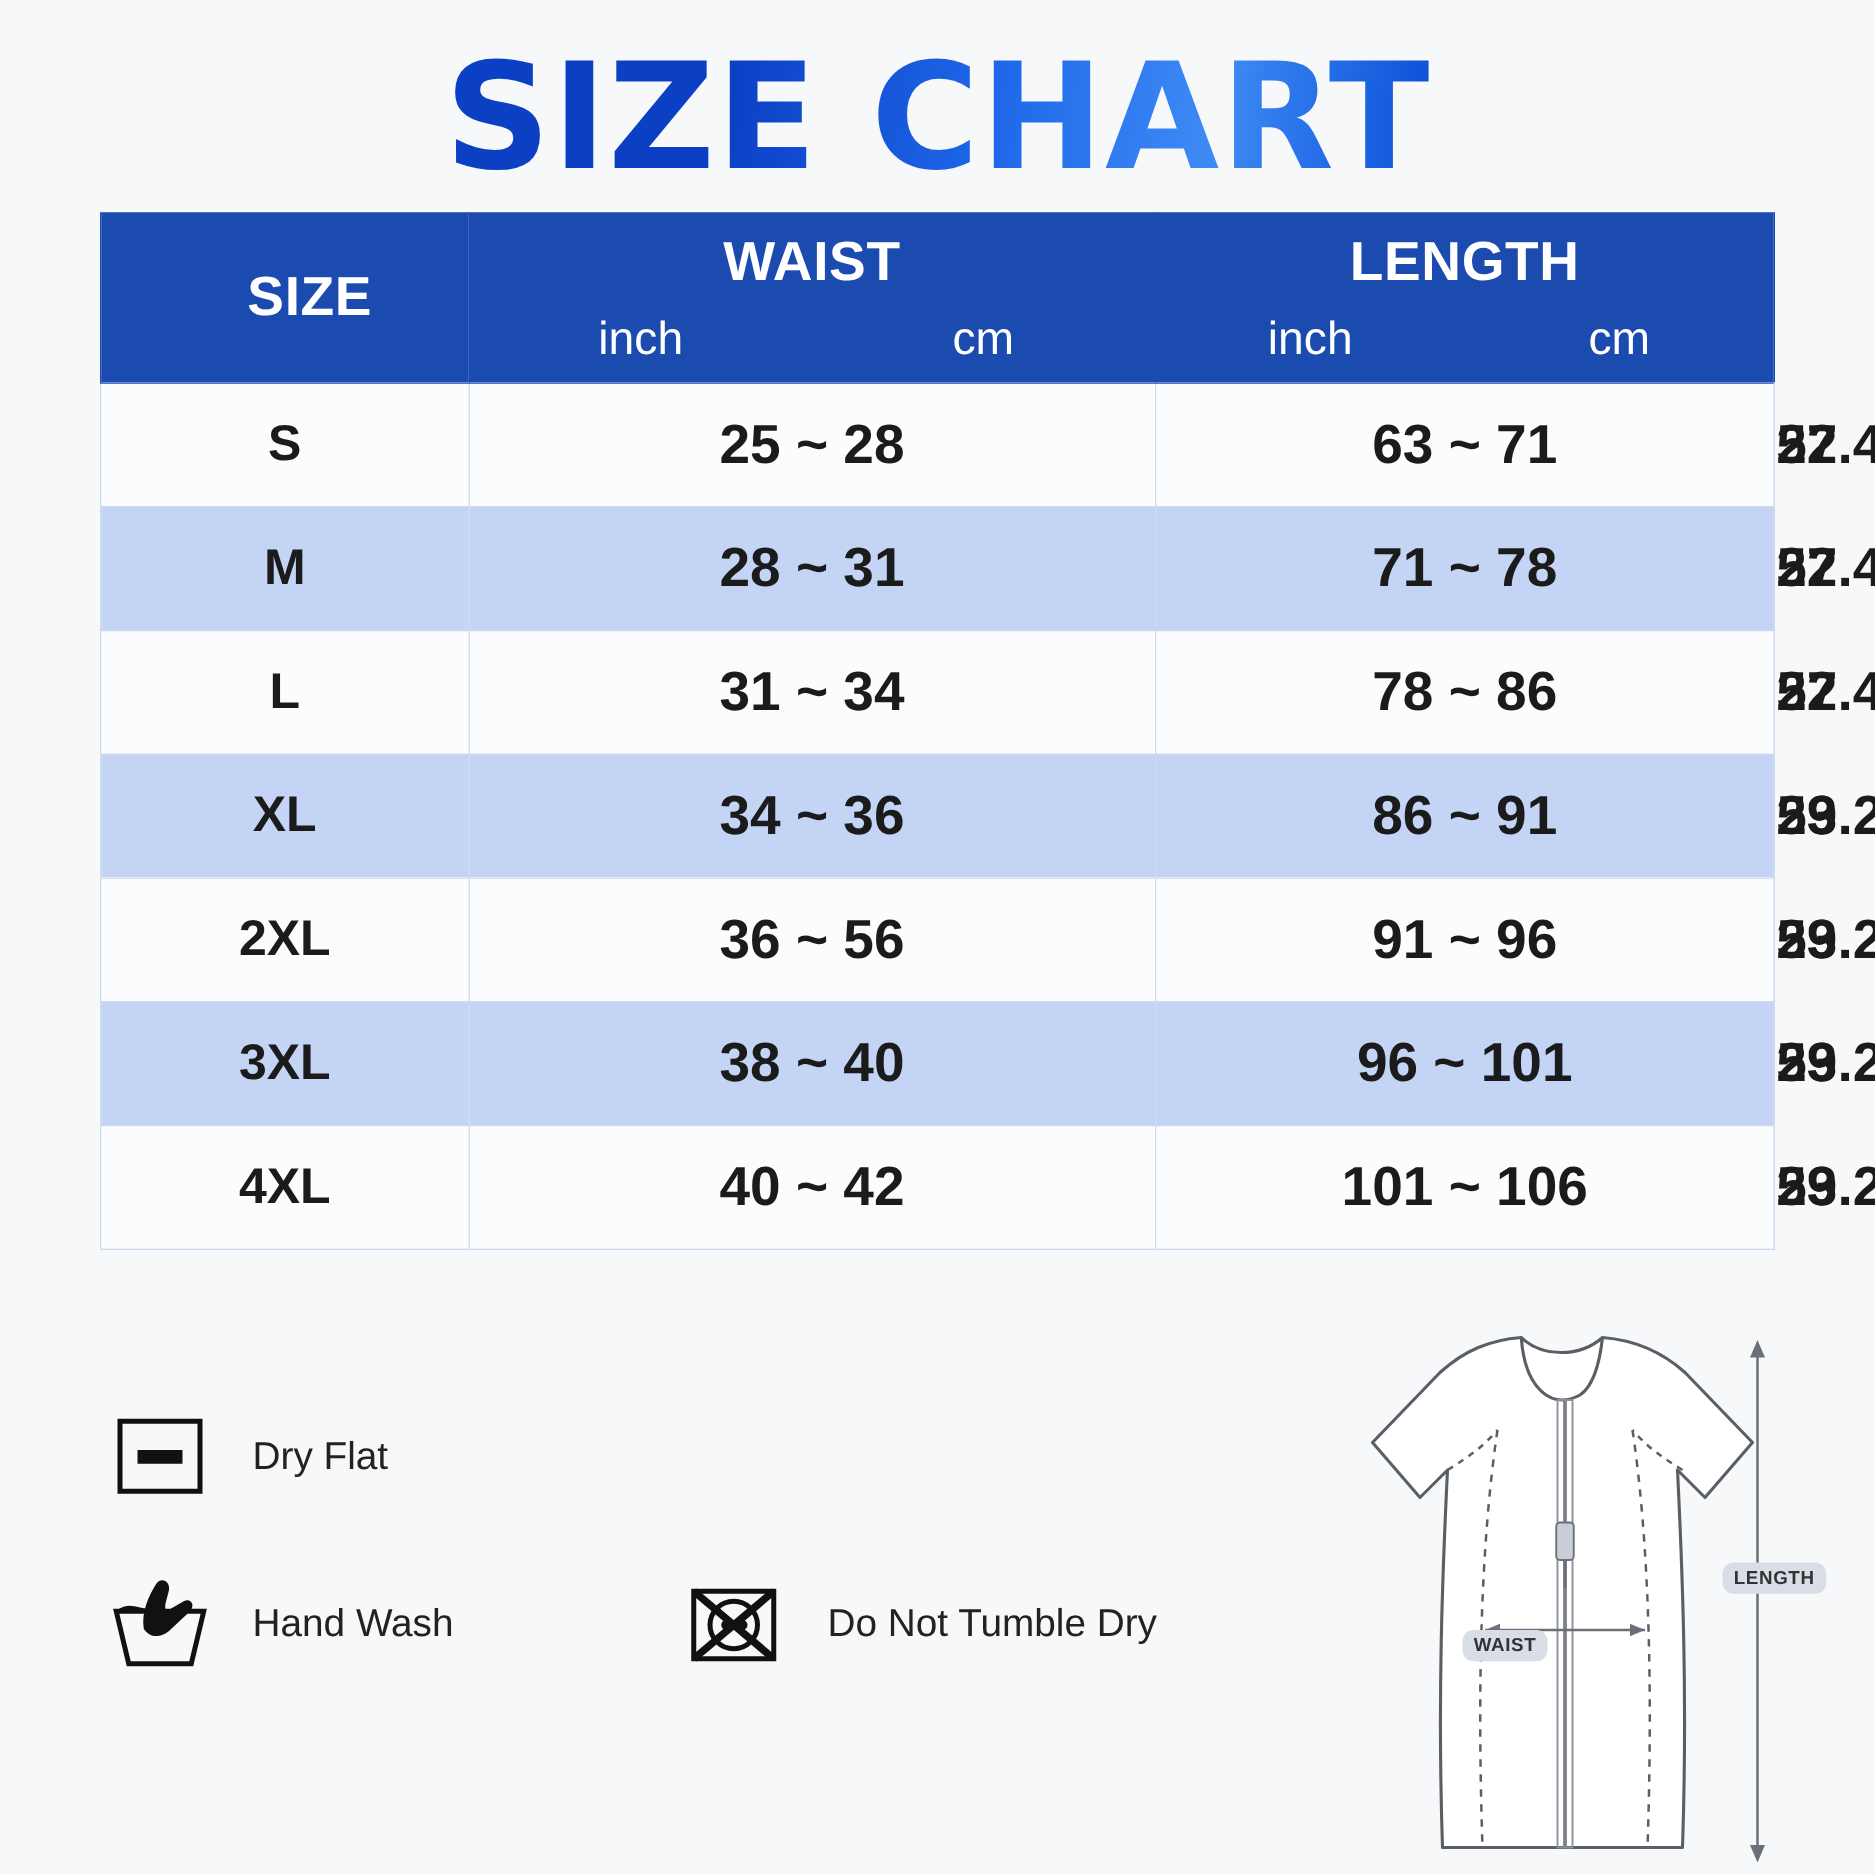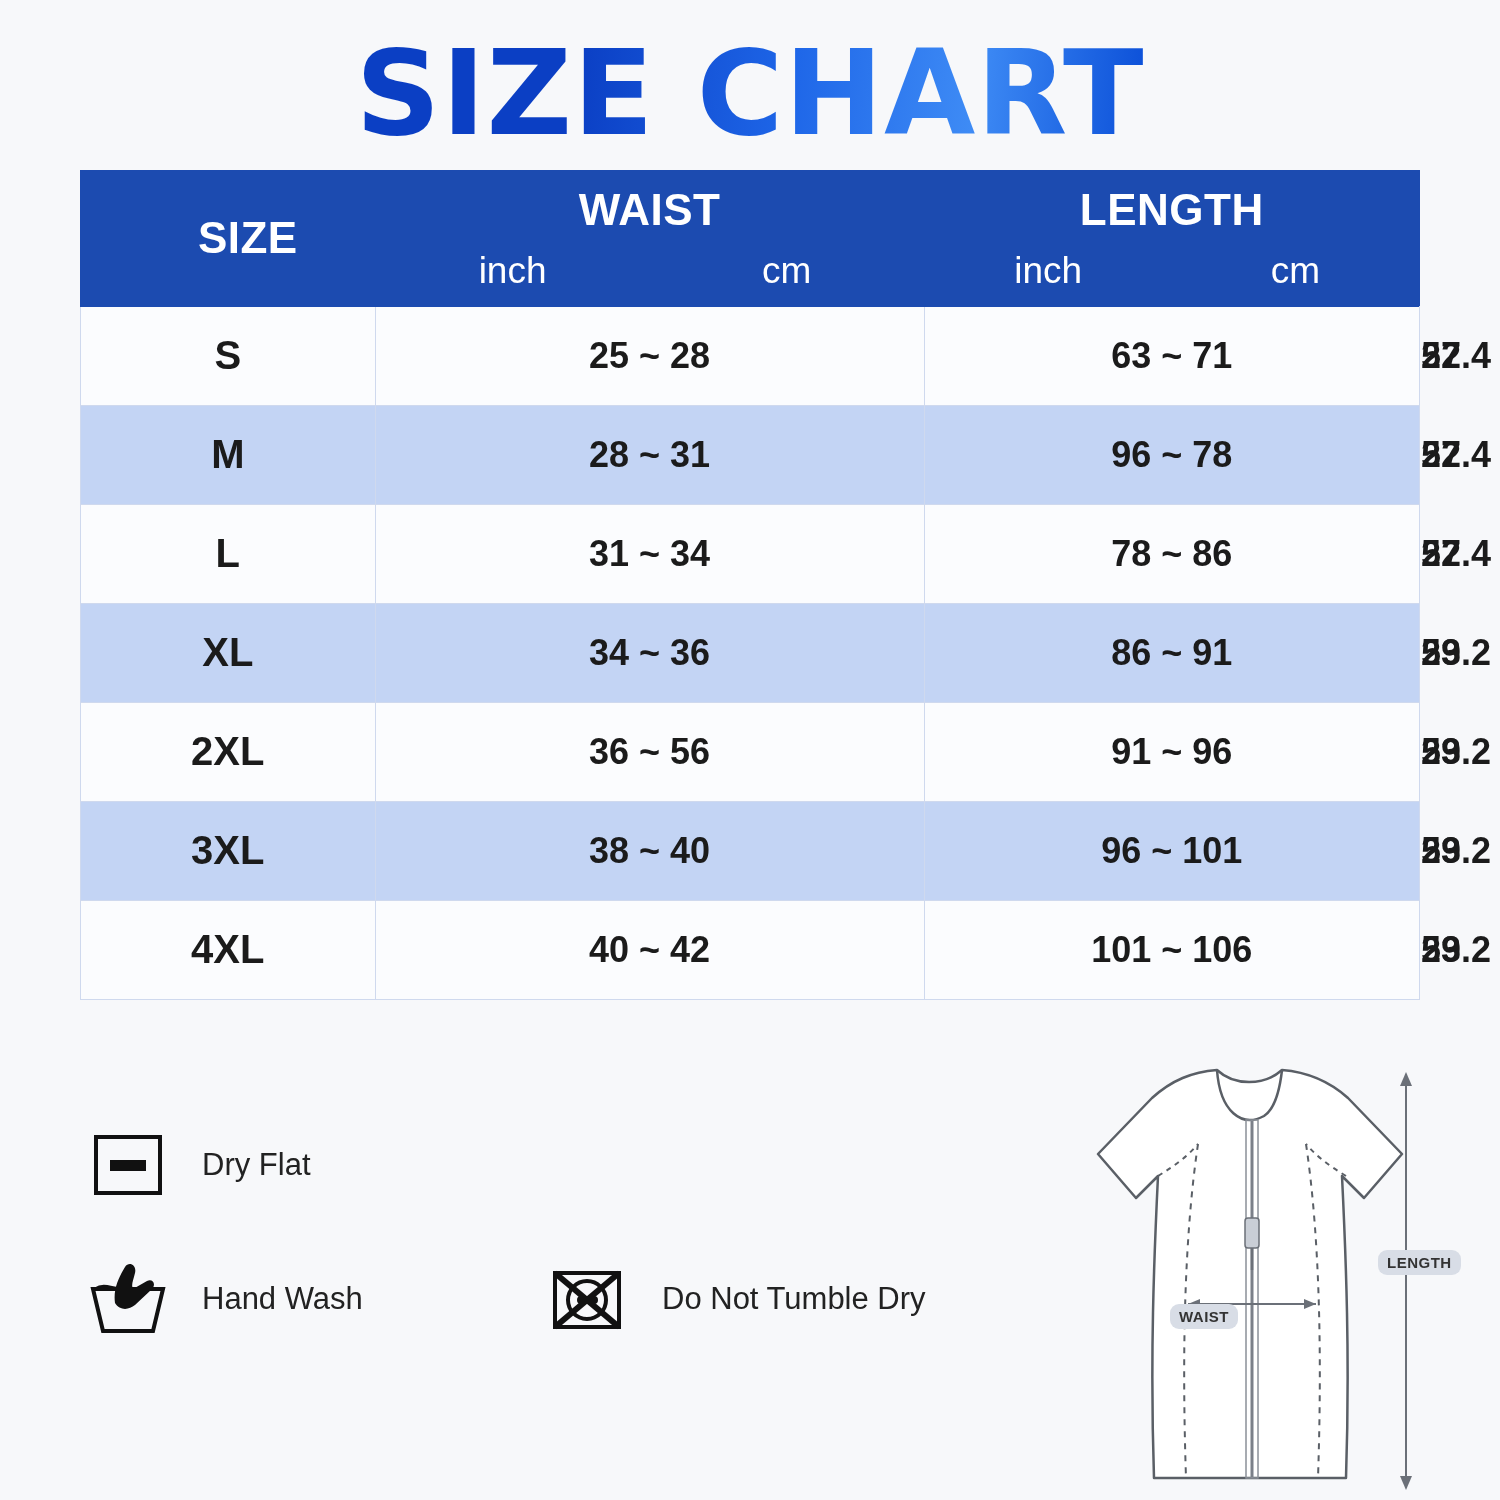--- a/index.html
+++ b/index.html
@@ -70,21 +70,21 @@
   .head-sub-row span {
     flex: 1 1 50%;
     font-size: 37px;
     font-weight: 400;
     line-height: 1;
   }
   .head-size-cell .head-title { margin-top: 0; margin-left: 40px; }
 
   tbody td {
     height: 99px;
-    font-size: 36px;
+    font-size: 44px;
     font-weight: 700;
     color: #1b1b1b;
     background: #fbfcfe;
   }
   tbody tr.alt td { background: #c3d4f4; }
   tbody td.size-col { font-size: 40px; }
 
   
   .bottom {
     position: absolute;
@@ -190,21 +190,21 @@
       <tr>
         <td class="size-col">S</td>
         <td>25 ~ 28</td>
         <td>63 ~ 71</td>
         <td>22.4</td>
         <td>57</td>
       </tr>
       <tr class="alt">
         <td class="size-col">M</td>
         <td>28 ~ 31</td>
-        <td>96 ~ 78</td>
+        <td>71 ~ 78</td>
         <td>22.4</td>
         <td>57</td>
       </tr>
       <tr>
         <td class="size-col">L</td>
         <td>31 ~ 34</td>
         <td>78 ~ 86</td>
         <td>22.4</td>
         <td>57</td>
       </tr>

